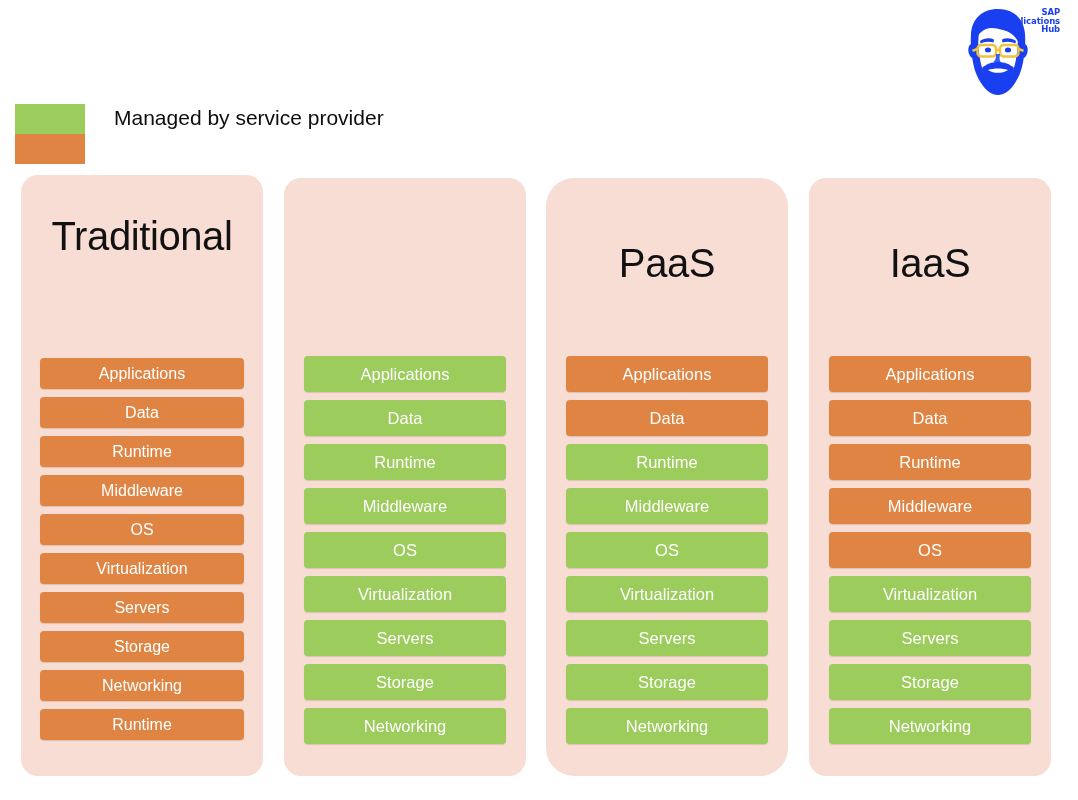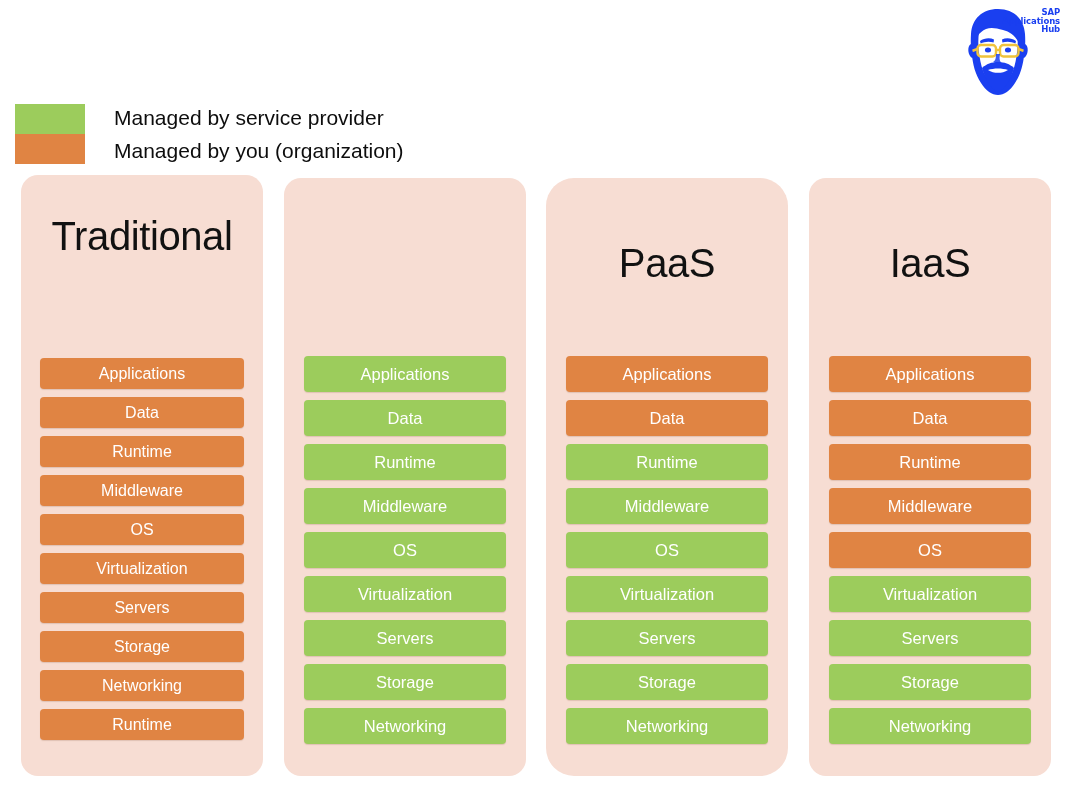--- a/index.html
+++ b/index.html
@@ -190,21 +190,20 @@
     </div>
   </div>
 
   <div class="legend">
     <div class="legend-swatch">
       <div class="half" style="background: rgb(156, 204, 92);"></div>
       <div class="half" style="background: rgb(224, 132, 67);"></div>
     </div>
     <div class="legend-labels">
       <div class="legend-label">Managed by service provider</div>
-      <div class="legend-label">Managed by you (organization)</div>
     </div>
   </div>
 
   <div class="cards">
       <div class="card card-0">
         <div class="card-title">
           <span class="tline">Traditional</span>
         </div>
         <div class="layers">
           <div class="layer" style="background: rgb(224, 132, 67);">

